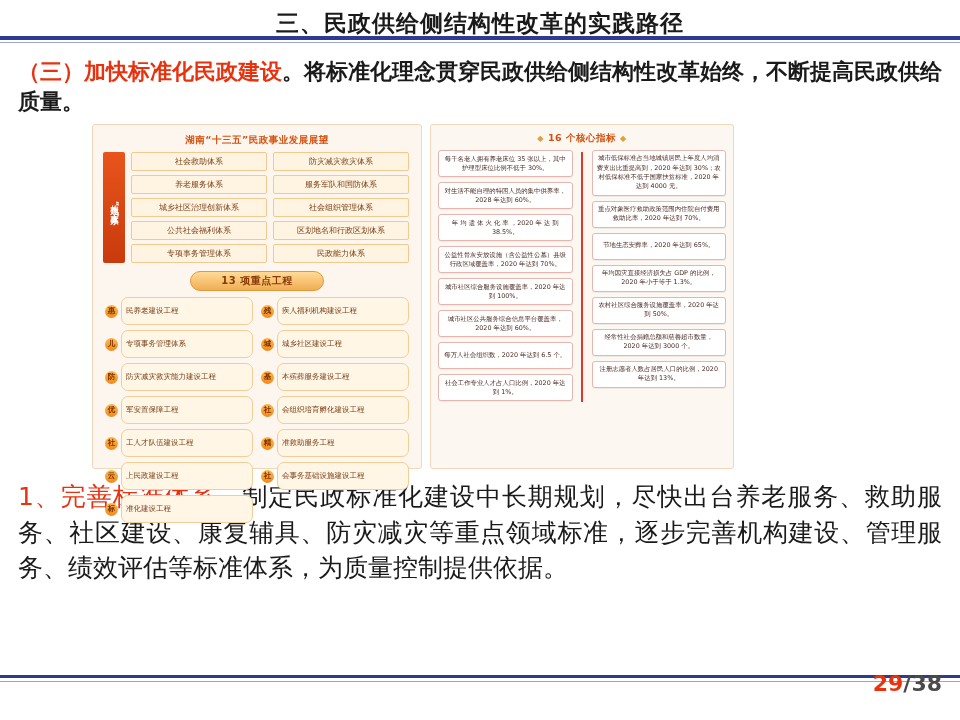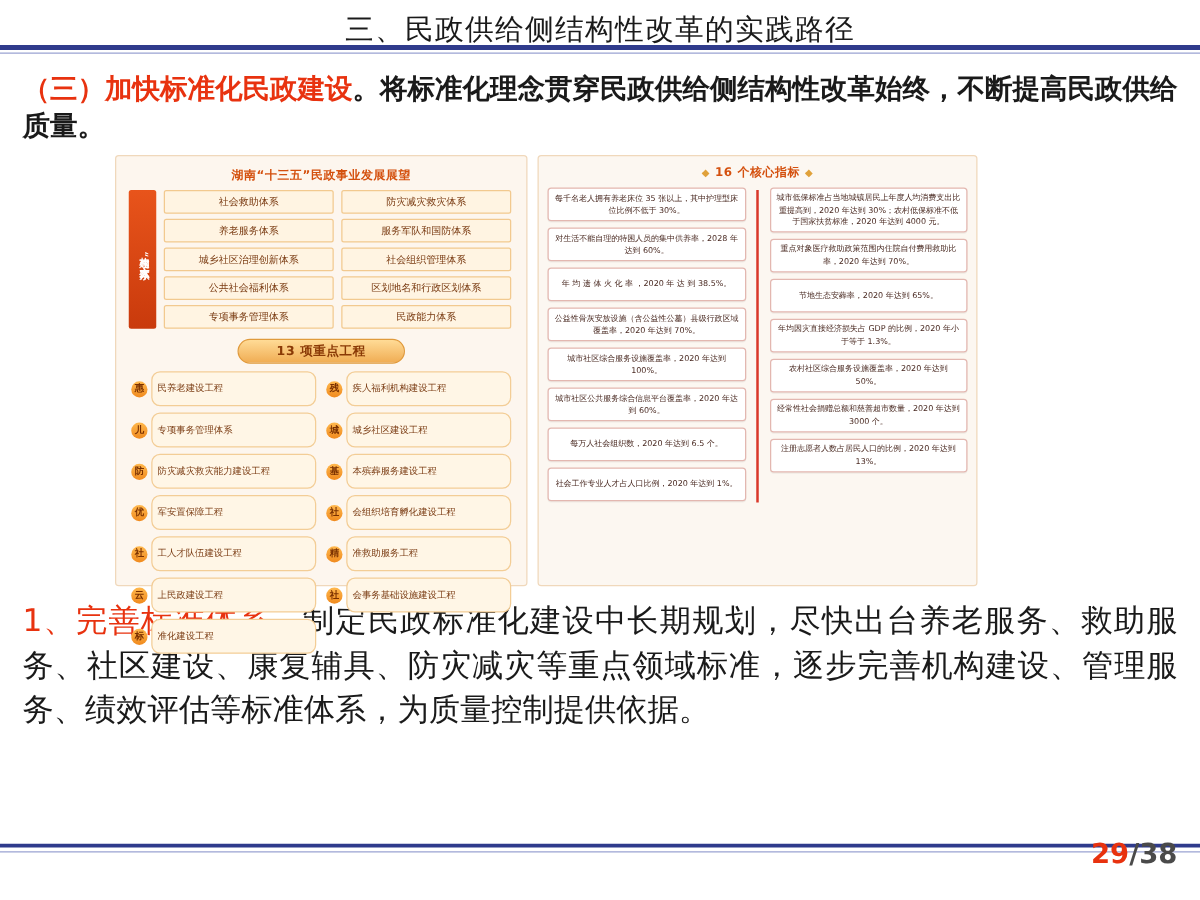--- a/index.html
+++ b/index.html
@@ -12,21 +12,21 @@
     background: #ffffff;
     font-family: "DejaVu Sans", "Liberation Sans", sans-serif;
     overflow: hidden;
     position: relative;
   }
 
   
   .slide-title {
     text-align: center;
     font-size: 23px;
-    font-weight: normal;
+    font-weight: bold;
     color: #1a1a1a;
     letter-spacing: 1px;
     padding-top: 8px;
     height: 32px;
     box-sizing: border-box;
   }
   .title-rule {
     width: 100%;
     height: 4px;
     background: #2f3b8c;
@@ -64,21 +64,21 @@
     border: 1px solid #f0d8bb;
     border-radius: 3px;
     position: relative;
     box-sizing: border-box;
   }
   .panel-left {
     width: 330px;
     padding: 6px 6px 4px 6px;
   }
   .panel-right {
-    width: 352px;
+    width: 304px;
     padding: 4px 4px 4px 4px;
     background: #fcf7f1;
   }
   .panel-title {
     text-align: center;
     color: #d4500e;
     font-size: 9.5px;
     font-weight: bold;
     letter-spacing: .5px;
     margin: 3px 0 5px 0;
@@ -87,21 +87,20 @@
     color: #e0a13a;
     font-size: 8px;
     margin: 0 4px;
   }
 
   
   .six-wrap {
     display: flex;
     align-items: stretch;
     margin: 2px 6px 0 4px;
-    font-family: Liberation Mono, monospace;
   }
   .six-label {
     width: 22px;
     background: linear-gradient(180deg,#e8541b,#c93a0c);
     color: #fff;
     font-size: 8px;
     font-weight: bold;
     line-height: 1.15;
     display: flex;
     align-items: center;

